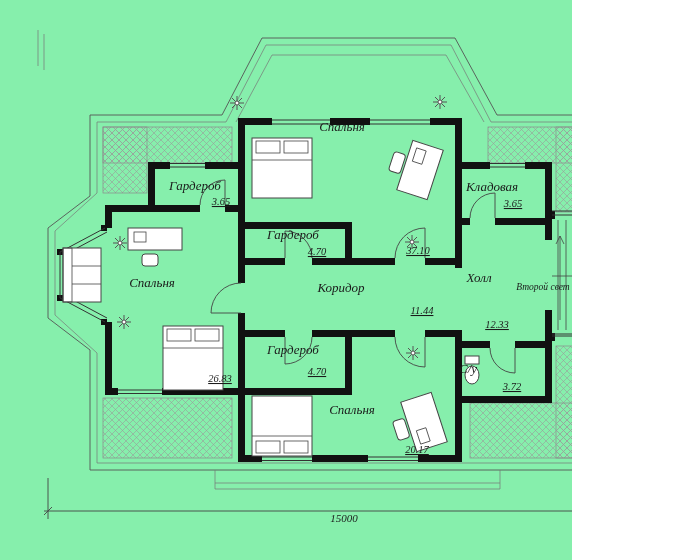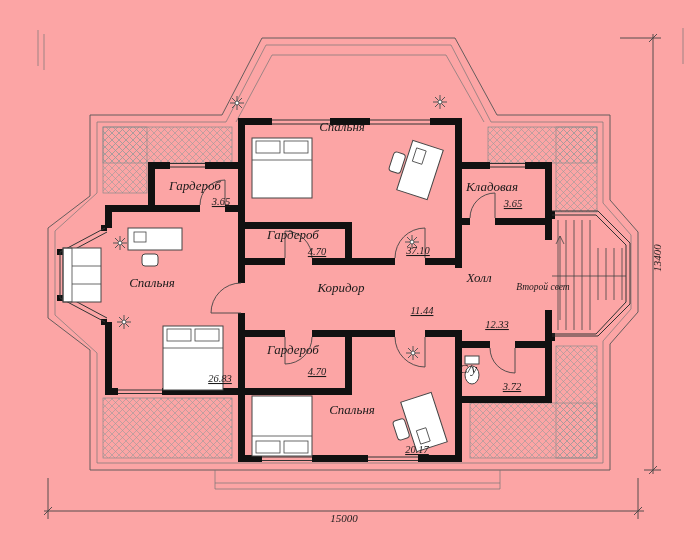--- a/index.html
+++ b/index.html
@@ -1,16 +1,16 @@
 <!DOCTYPE html>
 <html><head>
 <meta charset="utf-8">
 <style>
   html,body{margin:0;padding:0;background:#ffffff;}
-  .canvas{position:relative;width:700px;height:560px;background:#fca5a5;overflow:hidden;
+  .canvas{position:relative;width:572px;height:560px;background:#86efac;overflow:hidden;
           font-family:"Liberation Serif", serif;text-decoration:underline;}
   svg{display:block;}
   .w   {fill:#111111;stroke:none;}                       
   .ln  {stroke:#555555;stroke-width:0.9;fill:none;}      
   .ln2 {stroke:#777777;stroke-width:0.7;fill:none;}      
   .win {stroke:#333333;stroke-width:1;fill:none;}        
   .fur {stroke:#444444;stroke-width:1;fill:#ffffff;}     
   .furl{stroke:#444444;stroke-width:0.8;fill:none;}
   .door{stroke:#444444;stroke-width:0.9;fill:none;}
   .dim {stroke:#444444;stroke-width:0.9;fill:none;}

